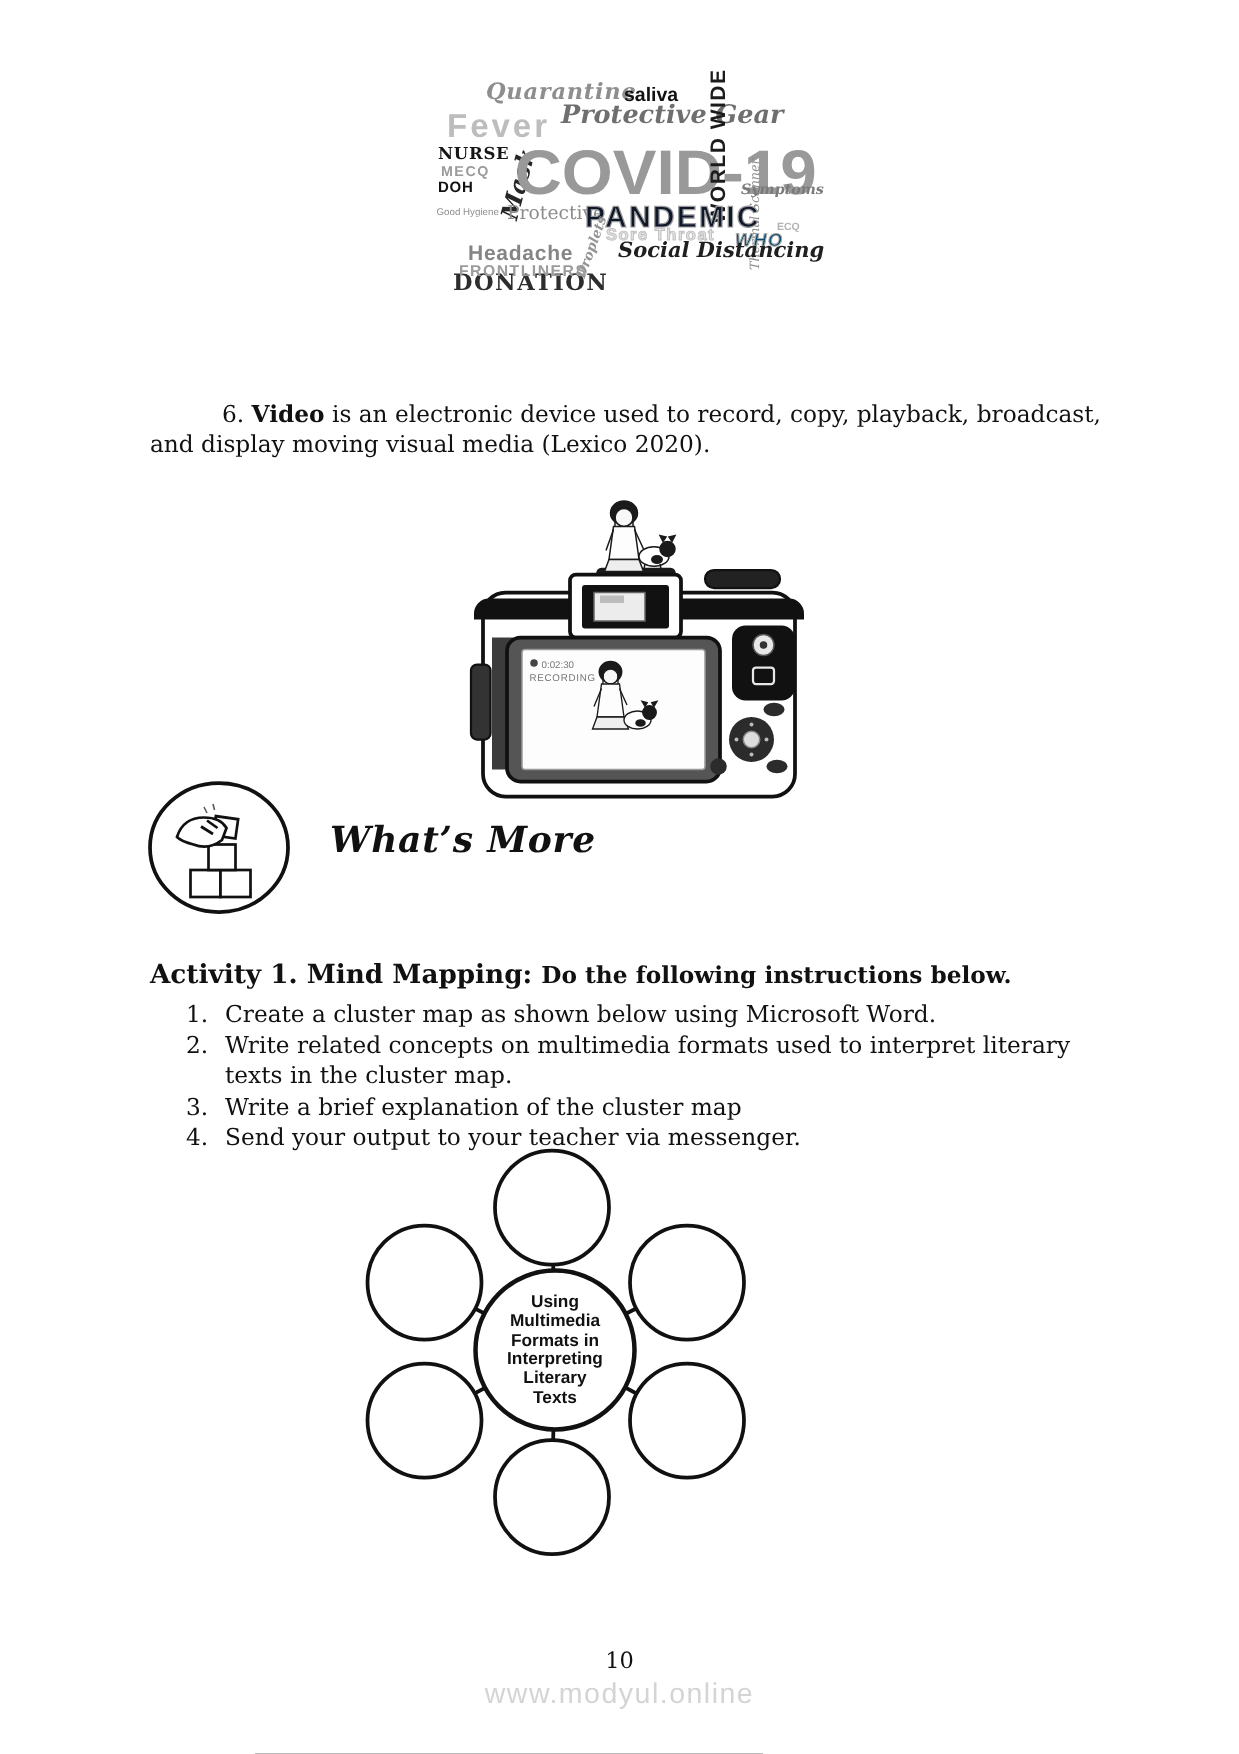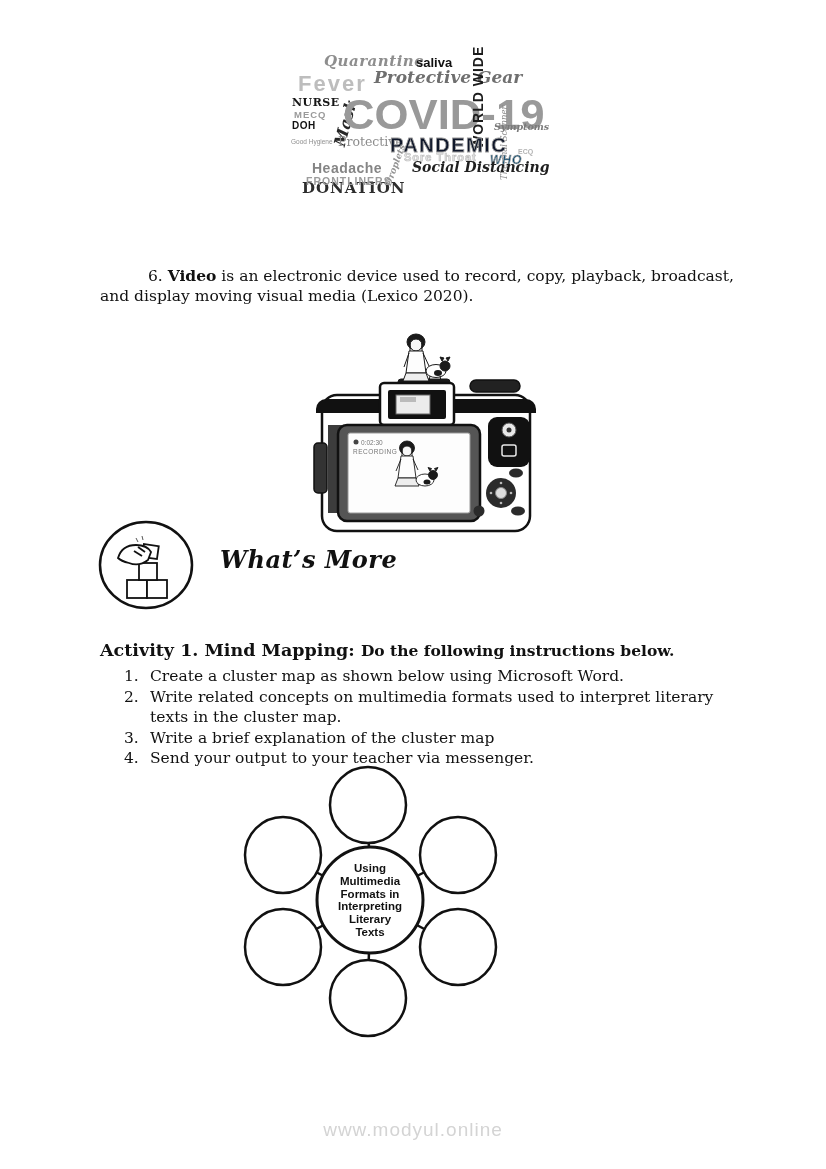--- a/index.html
+++ b/index.html
@@ -235,15 +235,16 @@
       </g>
     </svg>
   </div>
   <div class="cluster-center-text">Using
 Multimedia
 Formats in
 Interpreting
 Literary
 Texts</div>
 
+  <div class="page-num">10</div>
   <div class="watermark">www.modyul.online</div>
 
 </div>
 
 </body></html>

